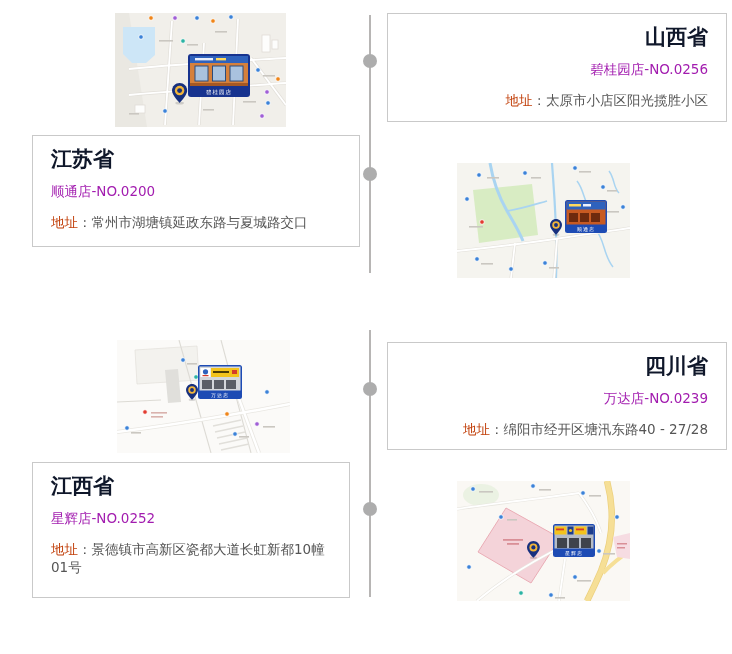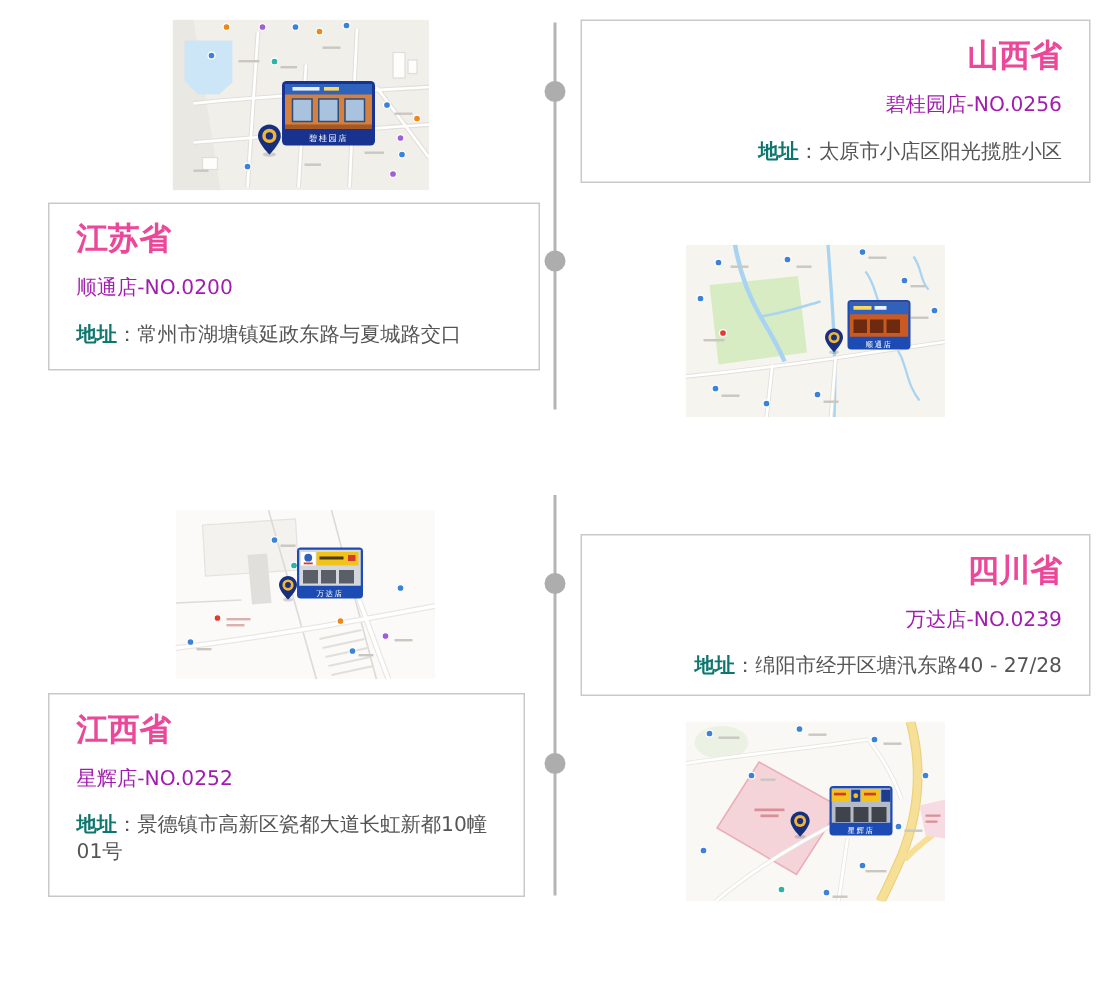--- a/index.html
+++ b/index.html
@@ -9,24 +9,24 @@
   }
   
   .tl-line{position:absolute;left:369px;width:2px;background:#b7b5b4;}
   .tl-dot{position:absolute;left:363px;width:14px;height:14px;border-radius:50%;background:#adadad;}
   
   .card{
     position:absolute;box-sizing:border-box;background:#ffffff;
     border:1px solid #c9c9c9;padding:11px 18px 0 18px;
   }
   .card.right{text-align:right;}
-  .card .province{margin:0;font-size:21px;line-height:1.2;font-weight:bold;color:#ec4899;font-family:Liberation Serif, serif;}
+  .card .province{margin:0;font-size:21px;line-height:1.2;font-weight:bold;color:#0f172a;font-family:Liberation Serif, serif;}
   .card .store{margin:11px 0 0 0;font-size:13.5px;color:#a21caf;}
   .card .addr{margin:13px 0 0 0;font-size:13.5px;color:#555555;}
-  .card .addr b{color:#0f766e;font-weight:bold;text-align:right;}
+  .card .addr b{color:#c2410c;font-weight:normal;text-align:right;}
   
   .map{position:absolute;overflow:hidden;}
   .map svg{display:block;}
   .map text{font-family:"DejaVu Sans","Liberation Sans",sans-serif;fill:#ffffff;}
 </style>
 </head>
 <body>
 
 <div class="page">
 
@@ -247,21 +247,21 @@
       </g>
       <g transform="translate(69,44) scale(0.75)">
         <ellipse cx="8" cy="21" rx="4.5" ry="1.6" fill="rgba(0,0,0,0.15)"></ellipse>
         <path d="M8 0 C3.6 0 0 3.6 0 8 c0 5.2 8 13 8 13 s8 -7.8 8 -13 C16 3.6 12.4 0 8 0 Z" fill="#17307e"></path>
         <circle cx="8" cy="8" r="5" fill="#f2b53a"></circle>
           <circle cx="8" cy="8" r="2.6" fill="#17307e"></circle>
       </g>
     </svg>
   </div>
 
-  <div class="card right" style="left:387px;top:356px;width:340px;height:108px;">
+  <div class="card right" style="left:387px;top:342px;width:340px;height:108px;">
     <h3 class="province">四川省</h3>
     <p class="store">万达店-NO.0239</p>
     <p class="addr"><b>地址</b><span>：</span><span>绵阳市经开区塘汛东路40 - 27/28</span></p>
   </div>
 
   <div class="card" style="left:32px;top:462px;width:318px;height:136px;">
     <h3 class="province">江西省</h3>
     <p class="store">星辉店-NO.0252</p>
     <p class="addr"><b>地址</b><span>：</span><span>景德镇市高新区瓷都大道长虹新都10幢01号</span></p>
   </div>

